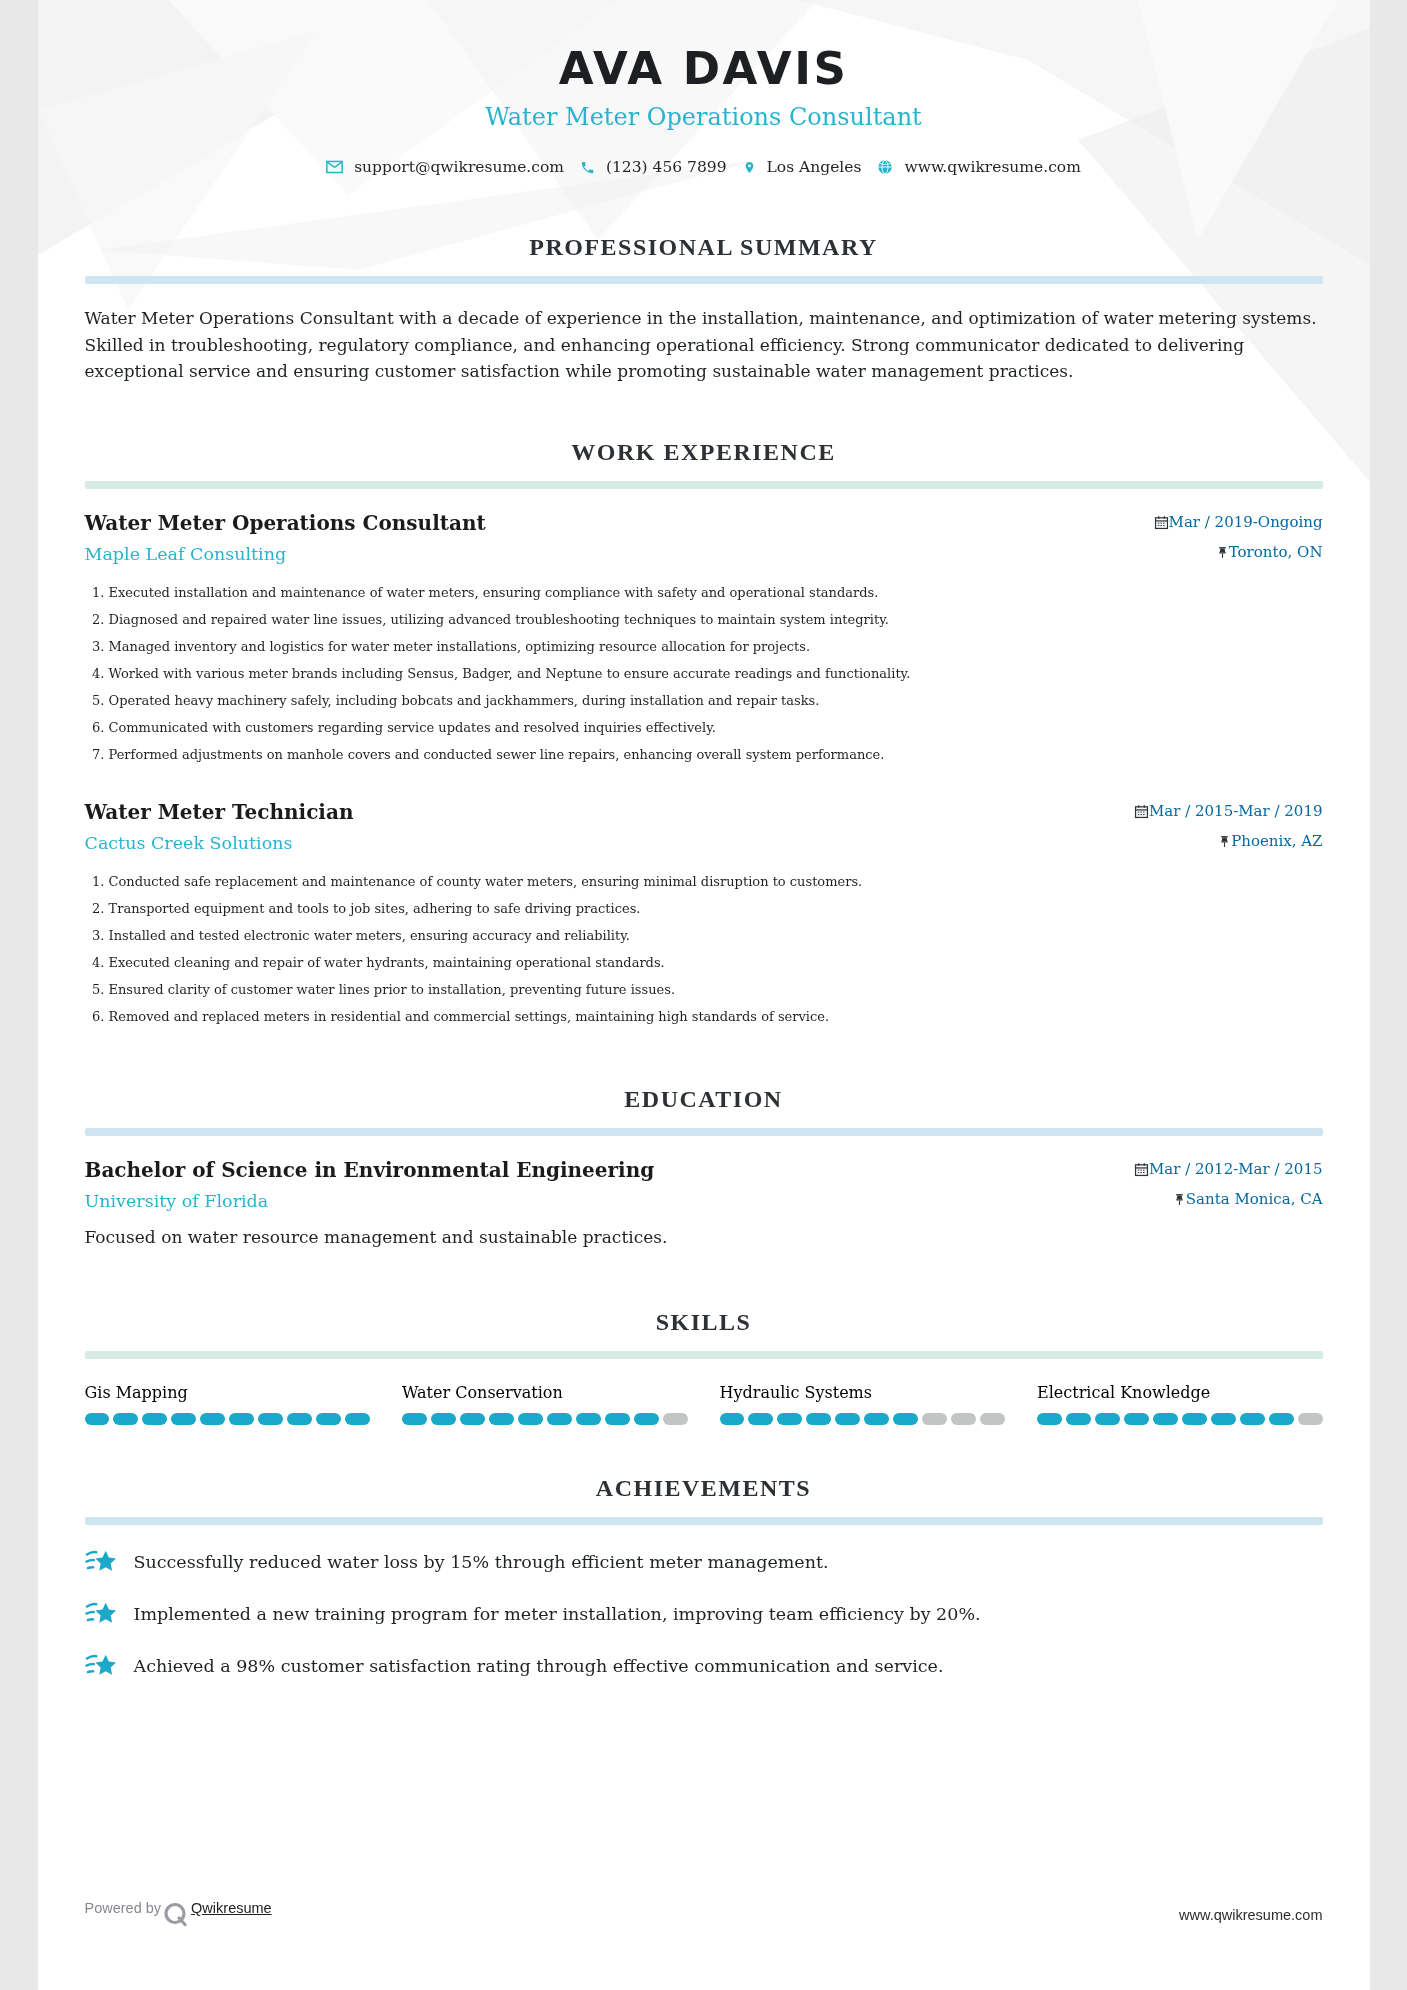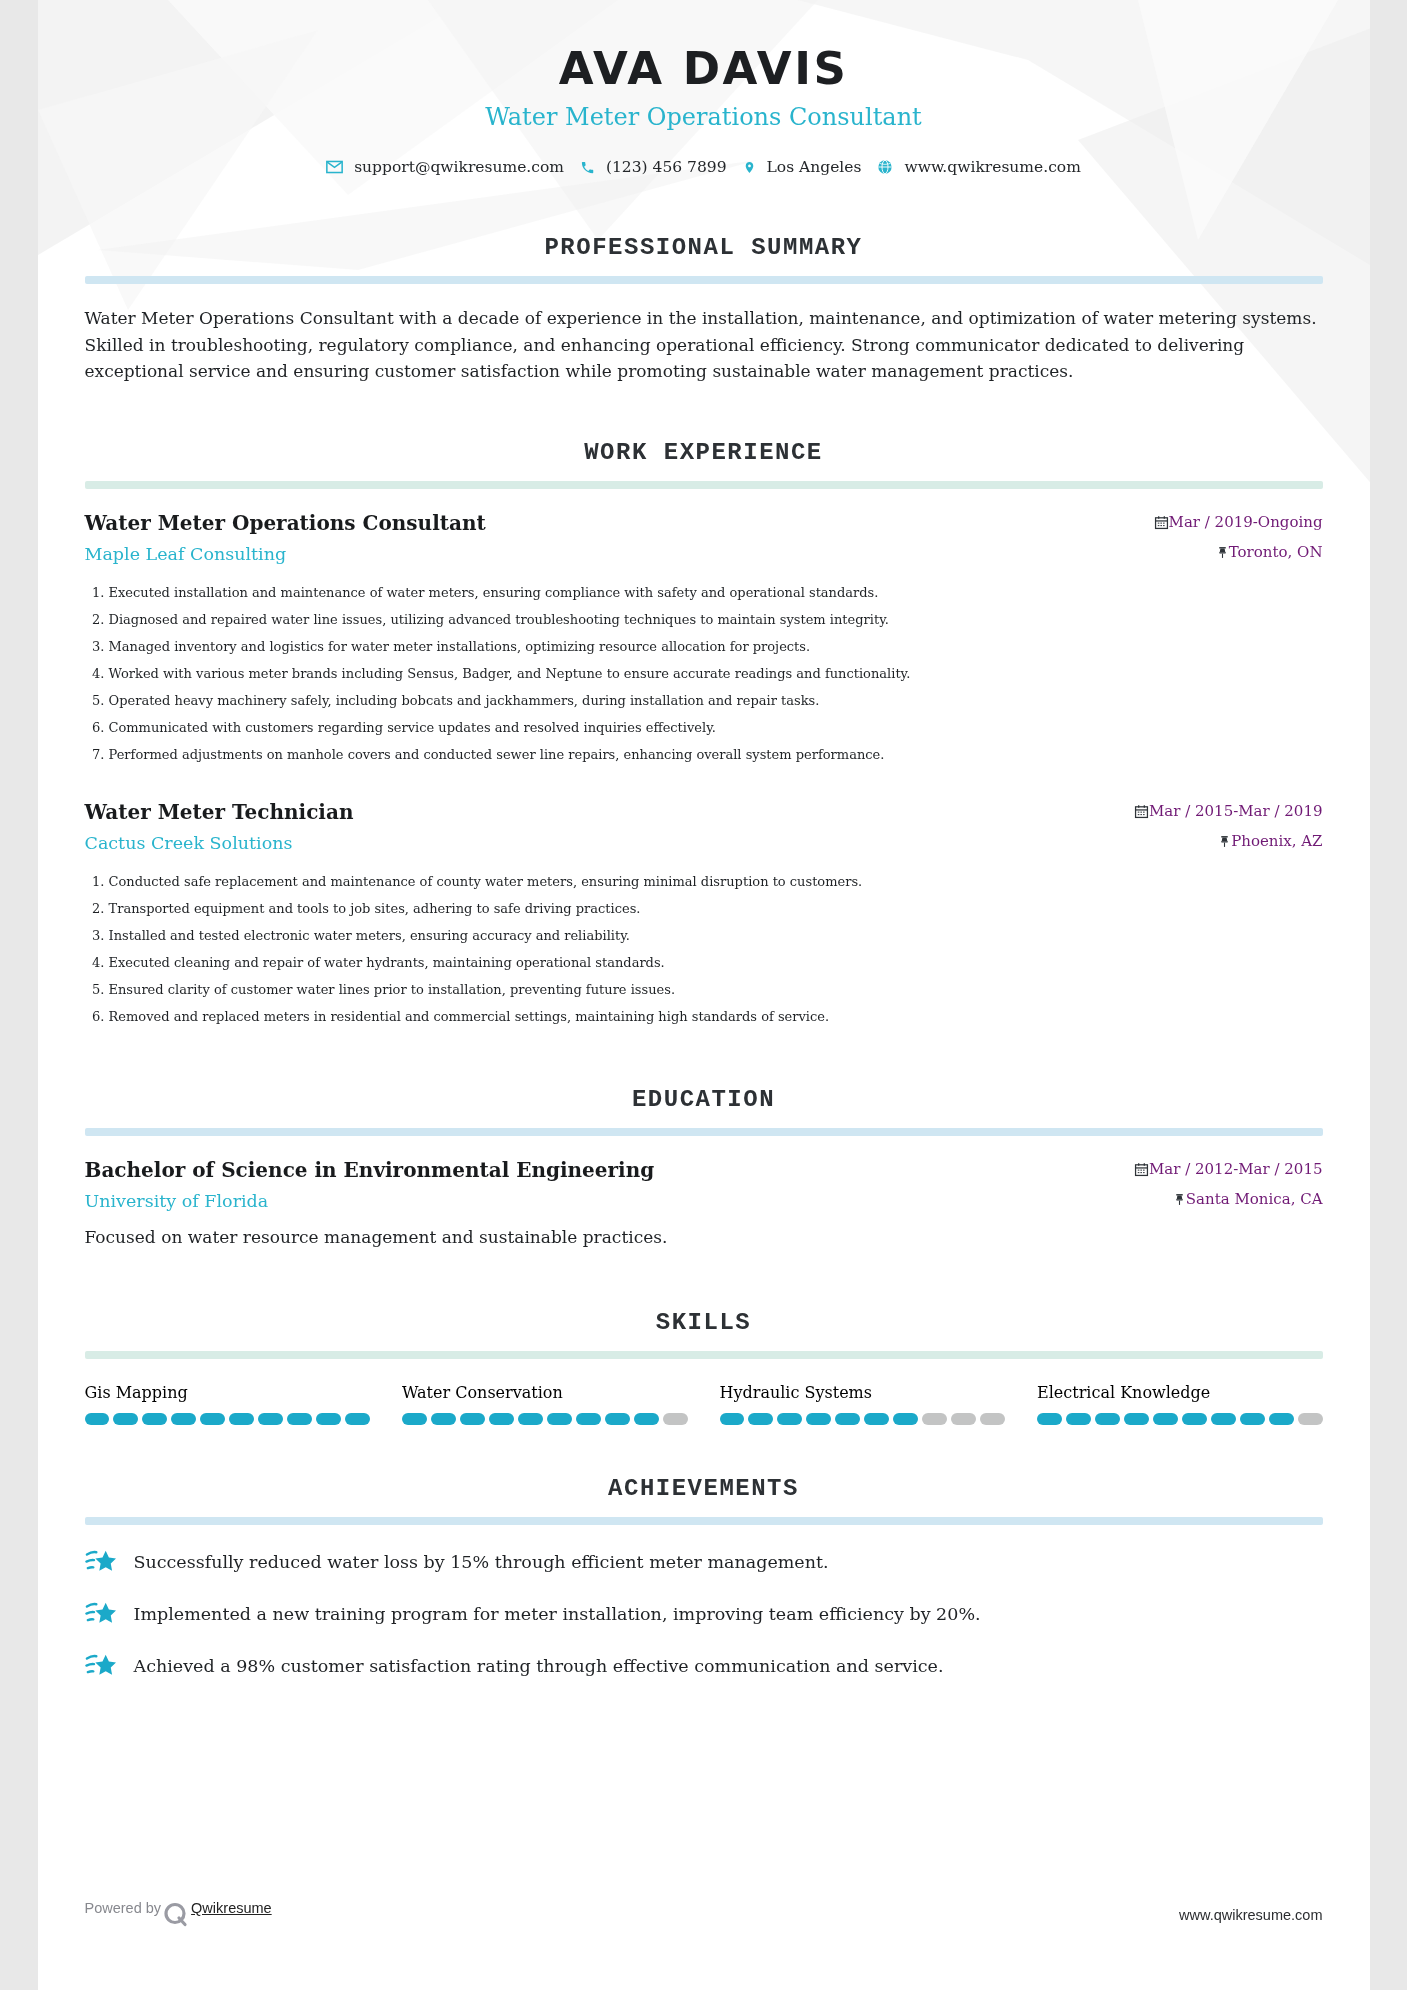--- a/index.html
+++ b/index.html
@@ -26,38 +26,38 @@
   .subtitle { margin-top: 12px; font-size: 24px; color: var(--accent); }
   .contact {
     margin-top: 27px; display: flex; justify-content: center; align-items: center;
     gap: 16px; font-size: 15.5px; color: #24272a;
   }
   .citem { display: inline-flex; align-items: center; gap: 11px; }
   .citem svg { display: block; }
 
   
   .sec-head {
-    font-family: Liberation Mono, monospace;
+    font-family: Liberation Serif, serif;
     text-align: center; font-size: 24px; font-weight: bold;
     letter-spacing: 1.5px; color: #2d3135;
   }
   .hbar { height: 8px; border-radius: 2px; margin-top: 15px; }
   .hbar.blue { background: var(--bar-blue); }
   .hbar.teal { background: var(--bar-teal); }
 
   .summary { margin-top: 58px; }
   .summary p { margin-top: 21px; font-size: 17px; line-height: 26.5px; color: #1f2225; }
 
   .experience { margin-top: 54px; }
   .job { margin-top: 22px; }
   .job + .job { margin-top: 32px; }
   .row { display: flex; justify-content: space-between; align-items: baseline; }
   .job-title { font-size: 20px; font-weight: bold; color: #191b1d; }
   .company { font-size: 17.5px; color: var(--accent); margin-top: 9px; }
-  .meta { display: inline-flex; align-items: center; font-size: 15px; color: #701a75; }
+  .meta { display: inline-flex; align-items: center; font-size: 15px; color: #0369a1; }
   .meta svg { display: block; }
   ol.bullets { margin-top: 15px; padding-left: 24px; }
   ol.bullets li { font-size: 13px; line-height: 27px; color: #1f2225; }
 
   .education { margin-top: 56px; }
   .edu-desc { margin-top: 16px; font-size: 17px; color: #1f2225; }
 
   .skills { margin-top: 62px; }
   .skills-grid { margin-top: 24px; display: grid; grid-template-columns: repeat(4, 1fr); column-gap: 32px; }
   .skill-name { font-size: 16px; color: #000000; }

